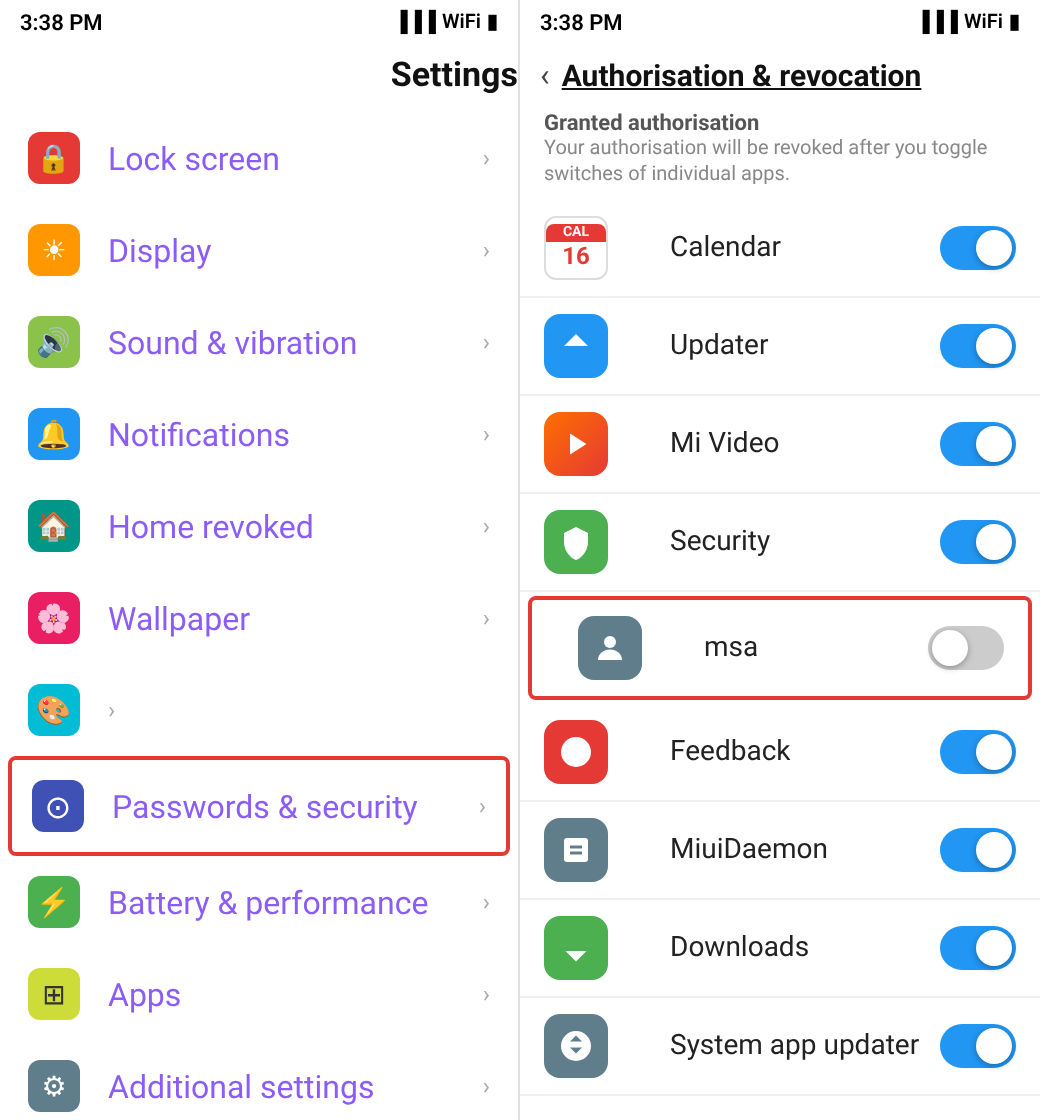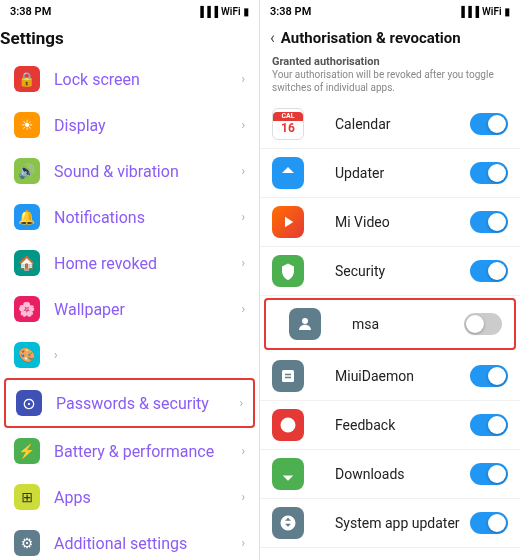--- a/index.html
+++ b/index.html
@@ -36,21 +36,21 @@
     .status-icons {
       display: flex;
       gap: 3px;
       align-items: center;
       font-size: 10px;
     }
 
     .page-title {
       font-size: 17px;
       font-weight: 700;
-      text-align: left;
+      text-align: right;
       padding: 6px 0 8px;
       color: #111;
     }
 
     .settings-list {
       flex: 1;
       overflow-y: auto;
     }
 
     .settings-item {
@@ -134,20 +134,21 @@
     .back-arrow {
       font-size: 16px;
       color: #444;
       cursor: pointer;
     }
 
     .right-title {
       font-size: 15px;
       font-weight: 700;
       color: #111;
+      text-decoration: underline;
     }
 
     .granted-section {
       padding: 4px 12px 6px;
     }
 
     .granted-title {
       font-size: 11px;
       font-weight: 700;
       color: #555;
@@ -414,47 +415,47 @@
             <path d="M4 20c0-4 3.6-7 8-7s8 3 8 7"></path>
           </svg>
       </div>
       <span class="auth-label">msa</span>
       <div class="toggle off">
           <div class="toggle-knob"></div>
         </div>
     </div>
 
     <div class="auth-item">
+      <div class="auth-icon" style="background:#e53935;border-radius:8px;">
+        <svg width="18" height="18" viewBox="0 0 24 24" fill="white">
+            <circle cx="12" cy="12" r="10"></circle>
+            <path d="M12 7v5l3 3" stroke="white" stroke-width="2" fill="none"></path>
+          </svg>
+      </div>
+      <span class="auth-label">Feedback</span>
+      <div class="toggle on">
+          <div class="toggle-knob"></div>
+        </div>
+    </div>
+
+    <div class="auth-item">
       <div class="auth-icon" style="background:#607d8b;border-radius:8px;">
         <svg width="18" height="18" viewBox="0 0 24 24" fill="white">
             <rect x="4" y="4" width="16" height="16" rx="2"></rect>
             <line x1="8" y1="10" x2="16" y2="10" stroke="#607d8b" stroke-width="2"></line>
             <line x1="8" y1="14" x2="16" y2="14" stroke="#607d8b" stroke-width="2"></line>
           </svg>
       </div>
       <span class="auth-label">MiuiDaemon</span>
       <div class="toggle on">
           <div class="toggle-knob"></div>
         </div>
     </div>
 
     <div class="auth-item">
-      <div class="auth-icon" style="background:#e53935;border-radius:8px;">
-        <svg width="18" height="18" viewBox="0 0 24 24" fill="white">
-            <circle cx="12" cy="12" r="10"></circle>
-            <path d="M12 7v5l3 3" stroke="white" stroke-width="2" fill="none"></path>
-          </svg>
-      </div>
-      <span class="auth-label">Feedback</span>
-      <div class="toggle on">
-          <div class="toggle-knob"></div>
-        </div>
-    </div>
-
-    <div class="auth-item">
       <div class="auth-icon" style="background:#4caf50;border-radius:8px;">
         <svg width="18" height="18" viewBox="0 0 24 24" fill="white">
             <path d="M12 3v13M5 14l7 7 7-7M3 20h18"></path>
           </svg>
       </div>
       <span class="auth-label">Downloads</span>
       <div class="toggle on">
           <div class="toggle-knob"></div>
         </div>
     </div>

